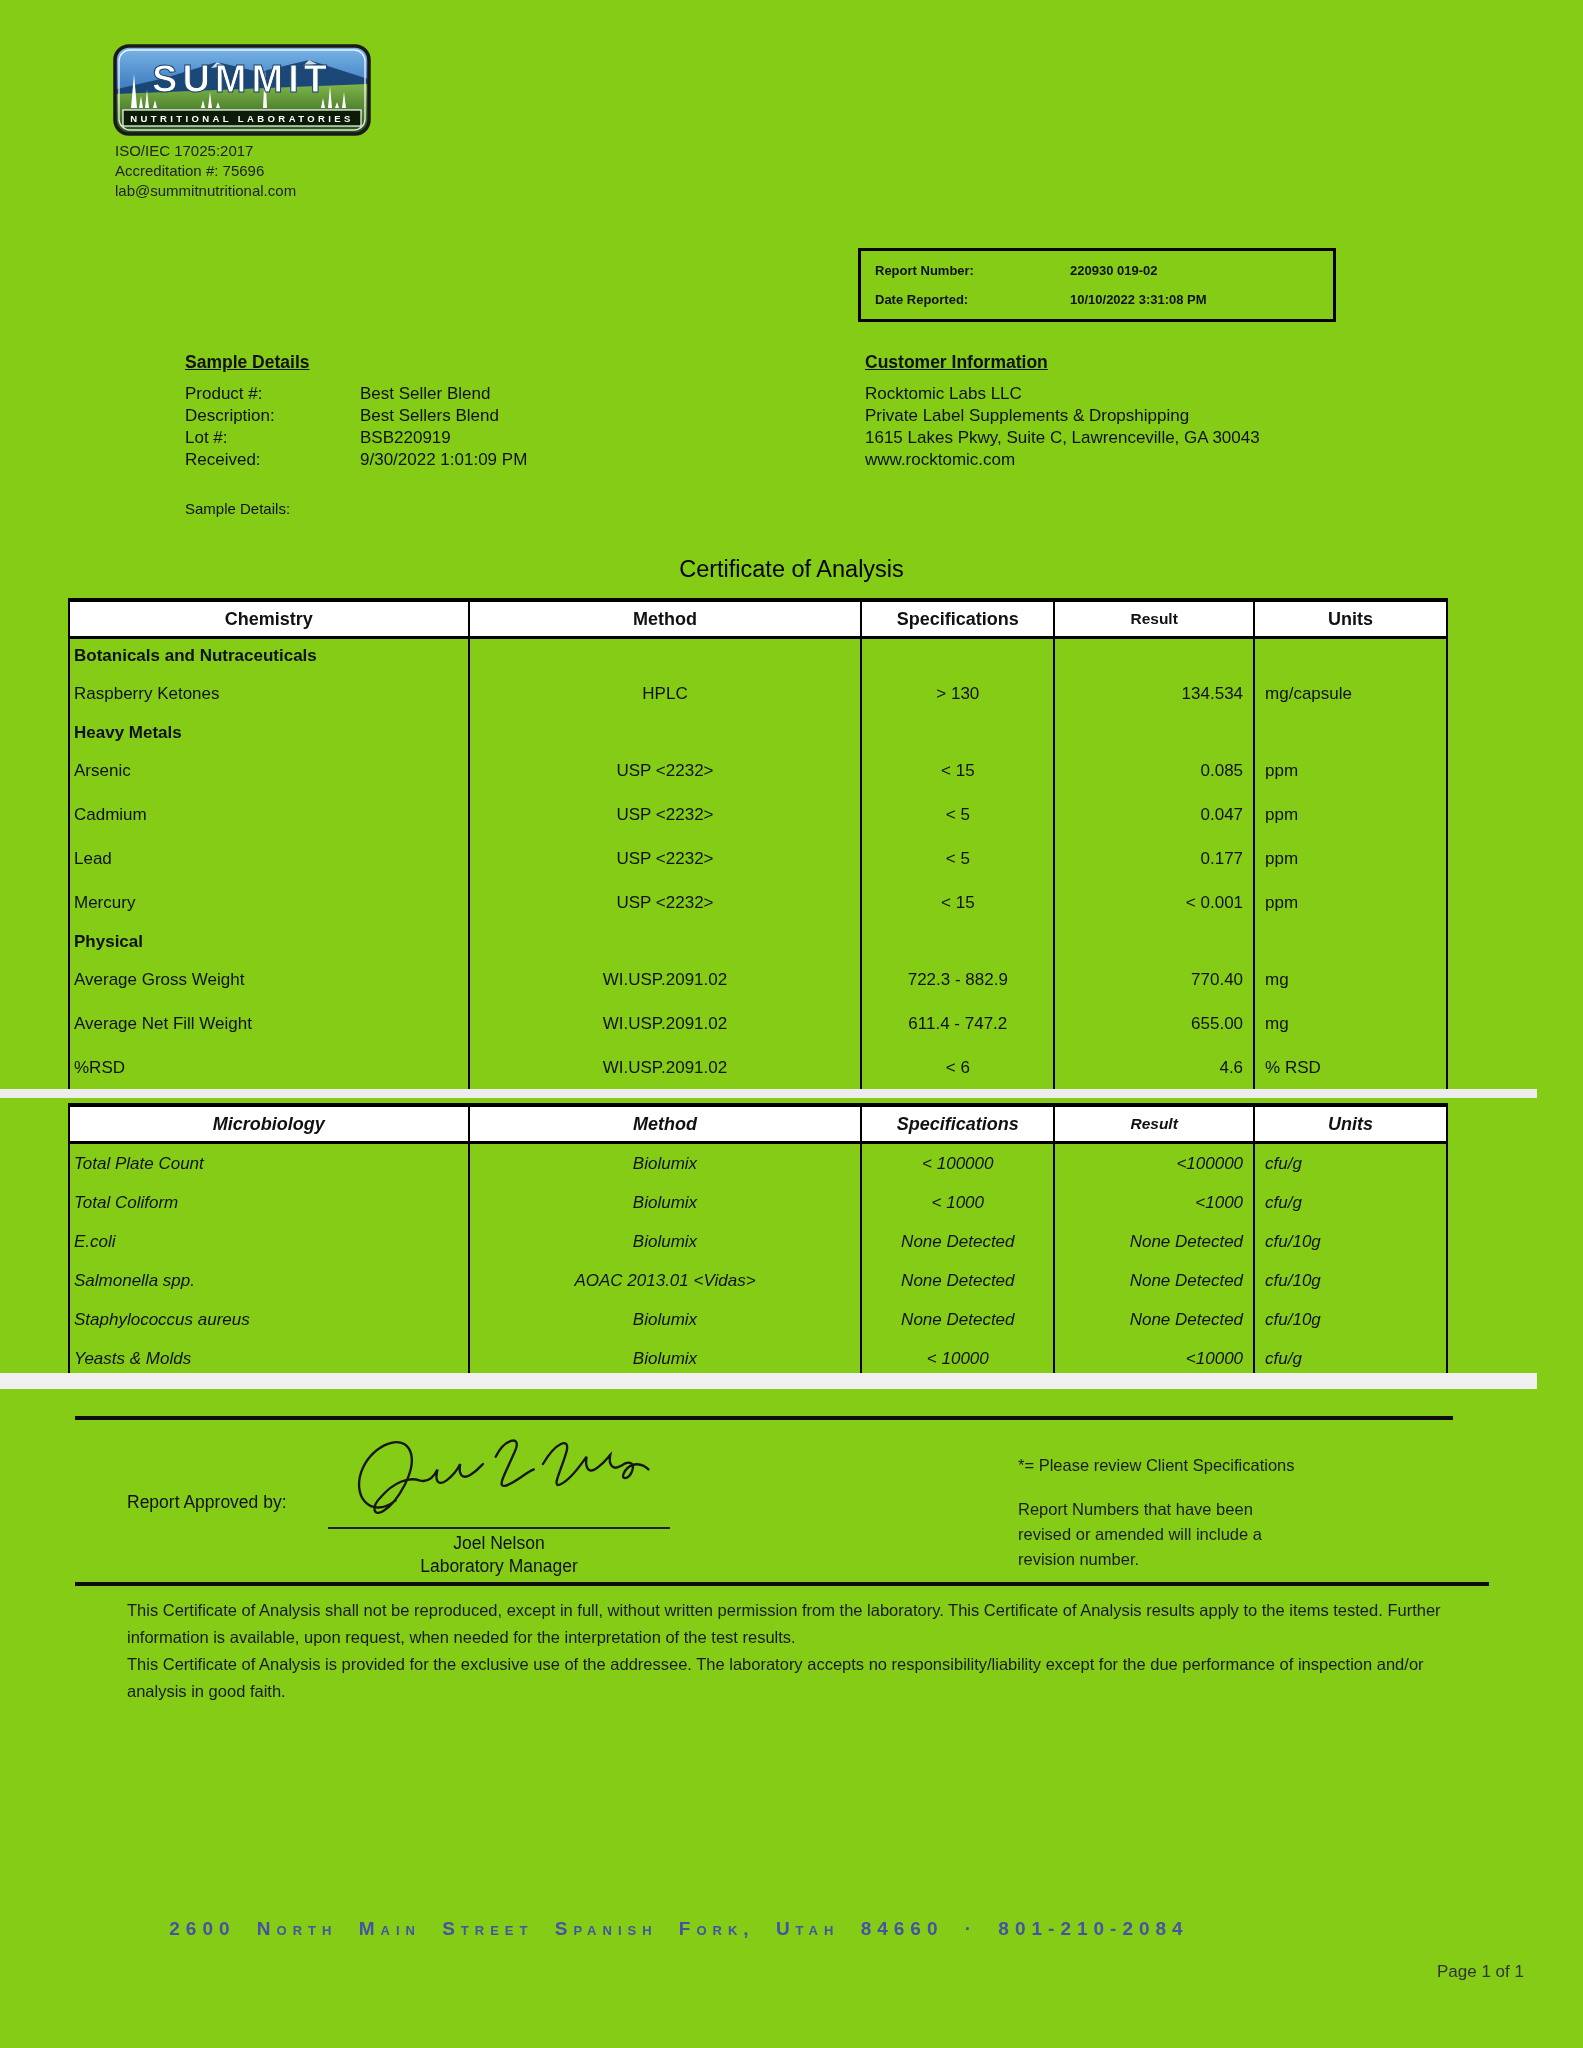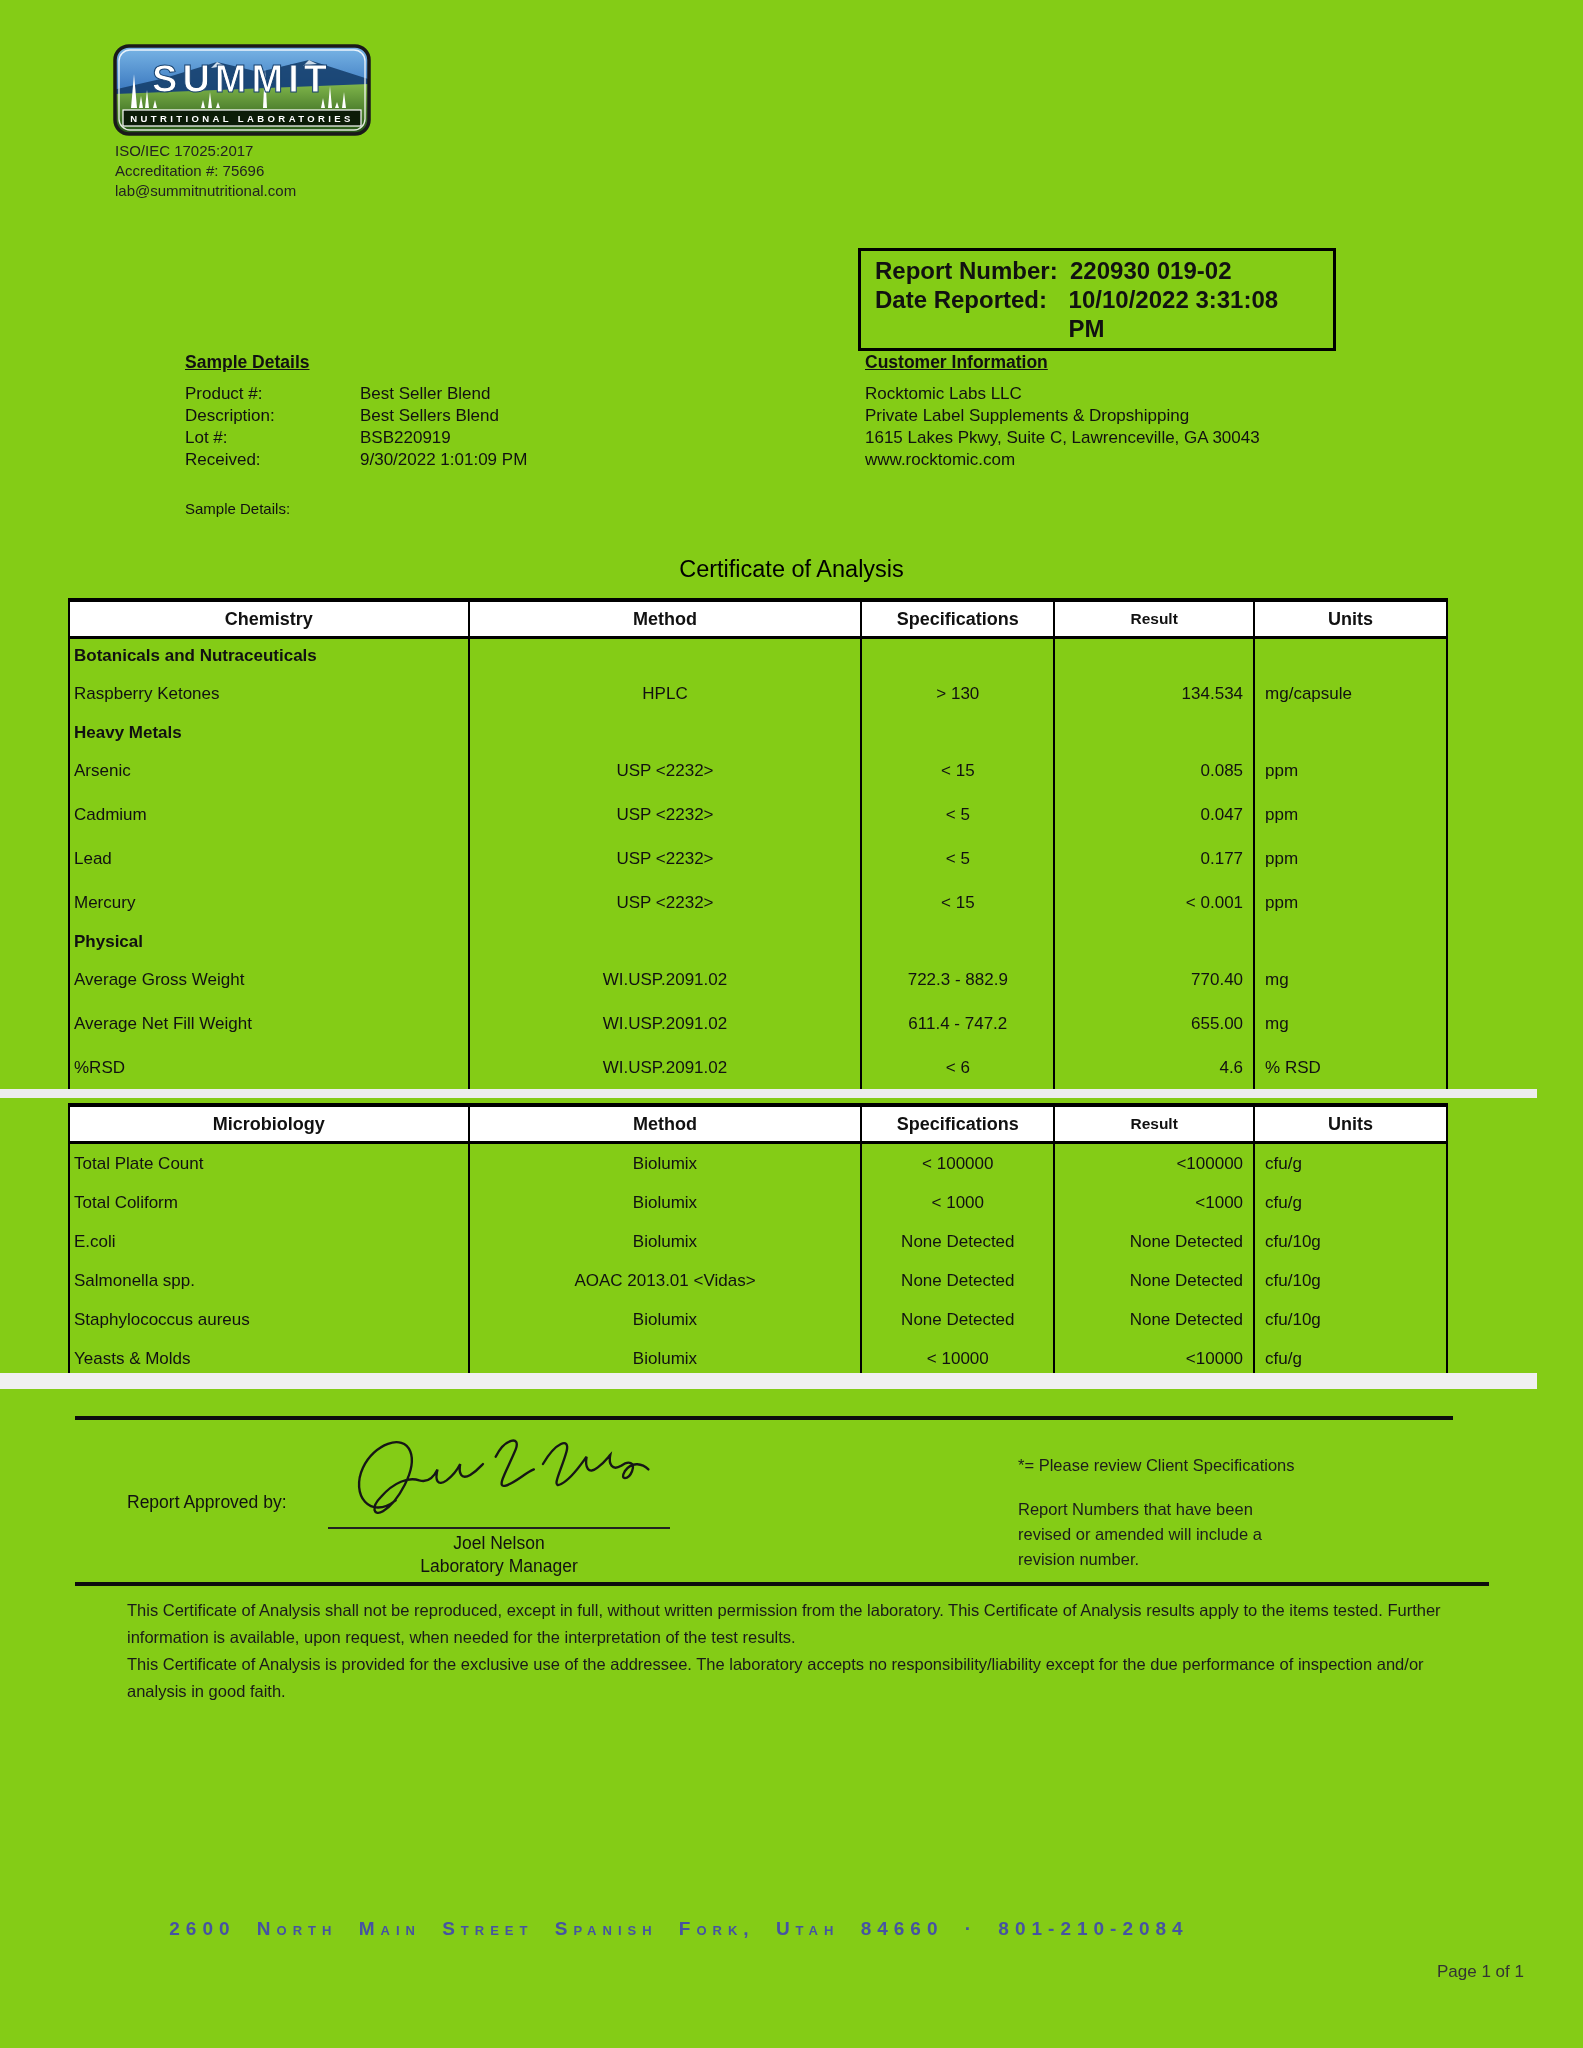--- a/index.html
+++ b/index.html
@@ -7,39 +7,39 @@
     position:relative;width:1583px;height:2048px;background:#84cc16;
     font-family:"Liberation Sans",sans-serif;color:#111;overflow:hidden;
   }
   
   .logo{position:absolute;left:113px;top:44px;width:258px;height:92px;}
   
   .accr{position:absolute;left:115px;top:141px;font-size:15px;line-height:20px;color:#222;}
   
   .report-box{position:absolute;left:858px;top:248px;width:478px;box-sizing:border-box;
     border:3px solid #000;padding:5px 14px;}
-  .report-row{display:flex;font-weight:700;font-size:24px;line-height:29px;}
+  .report-row{display:flex;font-weight:700;font-size:13px;line-height:29px;}
   .report-row .lbl{width:195px;}
   
   .sec-title{font-size:17.5px;font-weight:700;text-decoration:underline;}
   .sample-title{position:absolute;left:185px;top:352px;}
   .cust-title{position:absolute;left:865px;top:352px;}
   .sample-fields{position:absolute;left:185px;top:383px;font-size:17px;line-height:22px;}
   .sample-fields .frow{display:flex;}
   .sample-fields .flbl{width:175px;}
   .sample-extra{position:absolute;left:185px;top:500px;font-size:15px;}
   .cust-lines{position:absolute;left:865px;top:383px;font-size:17px;line-height:22px;}
   
   .coa-title{position:absolute;left:0;top:556px;width:1583px;text-align:center;
     font-size:23.5px;color:#000;}
   
   .coa-table{position:absolute;left:68px;width:1380px;border-collapse:collapse;table-layout:fixed;
     border:2px solid #000;border-top:none;border-bottom:3px solid #a21caf;}
   .t-chem{top:598px;}
-  .t-micro{top:1103px;}
+  .t-micro{top:1103px;font-style:italic;}
   .coa-table thead th{border-top:4px solid #000;border-bottom:3px solid #000;border-left:2px solid #000;
     font-size:18px;font-weight:700;height:34px;padding:0;background:#fff;}
   .coa-table thead th:first-child{border-left:none;}
   .coa-table thead th.small{font-size:15.5px;}
   .coa-table tbody td{border-left:2px solid #000;padding:0 4px;font-size:17px;vertical-align:middle;
     overflow:hidden;white-space:nowrap;}
   .coa-table tbody td:first-child{border-left:none;}
   .t-chem .row-data td{height:44px;}
   .t-micro .row-data td{height:39px;}
   .row-section td{height:33px;font-weight:700;}

